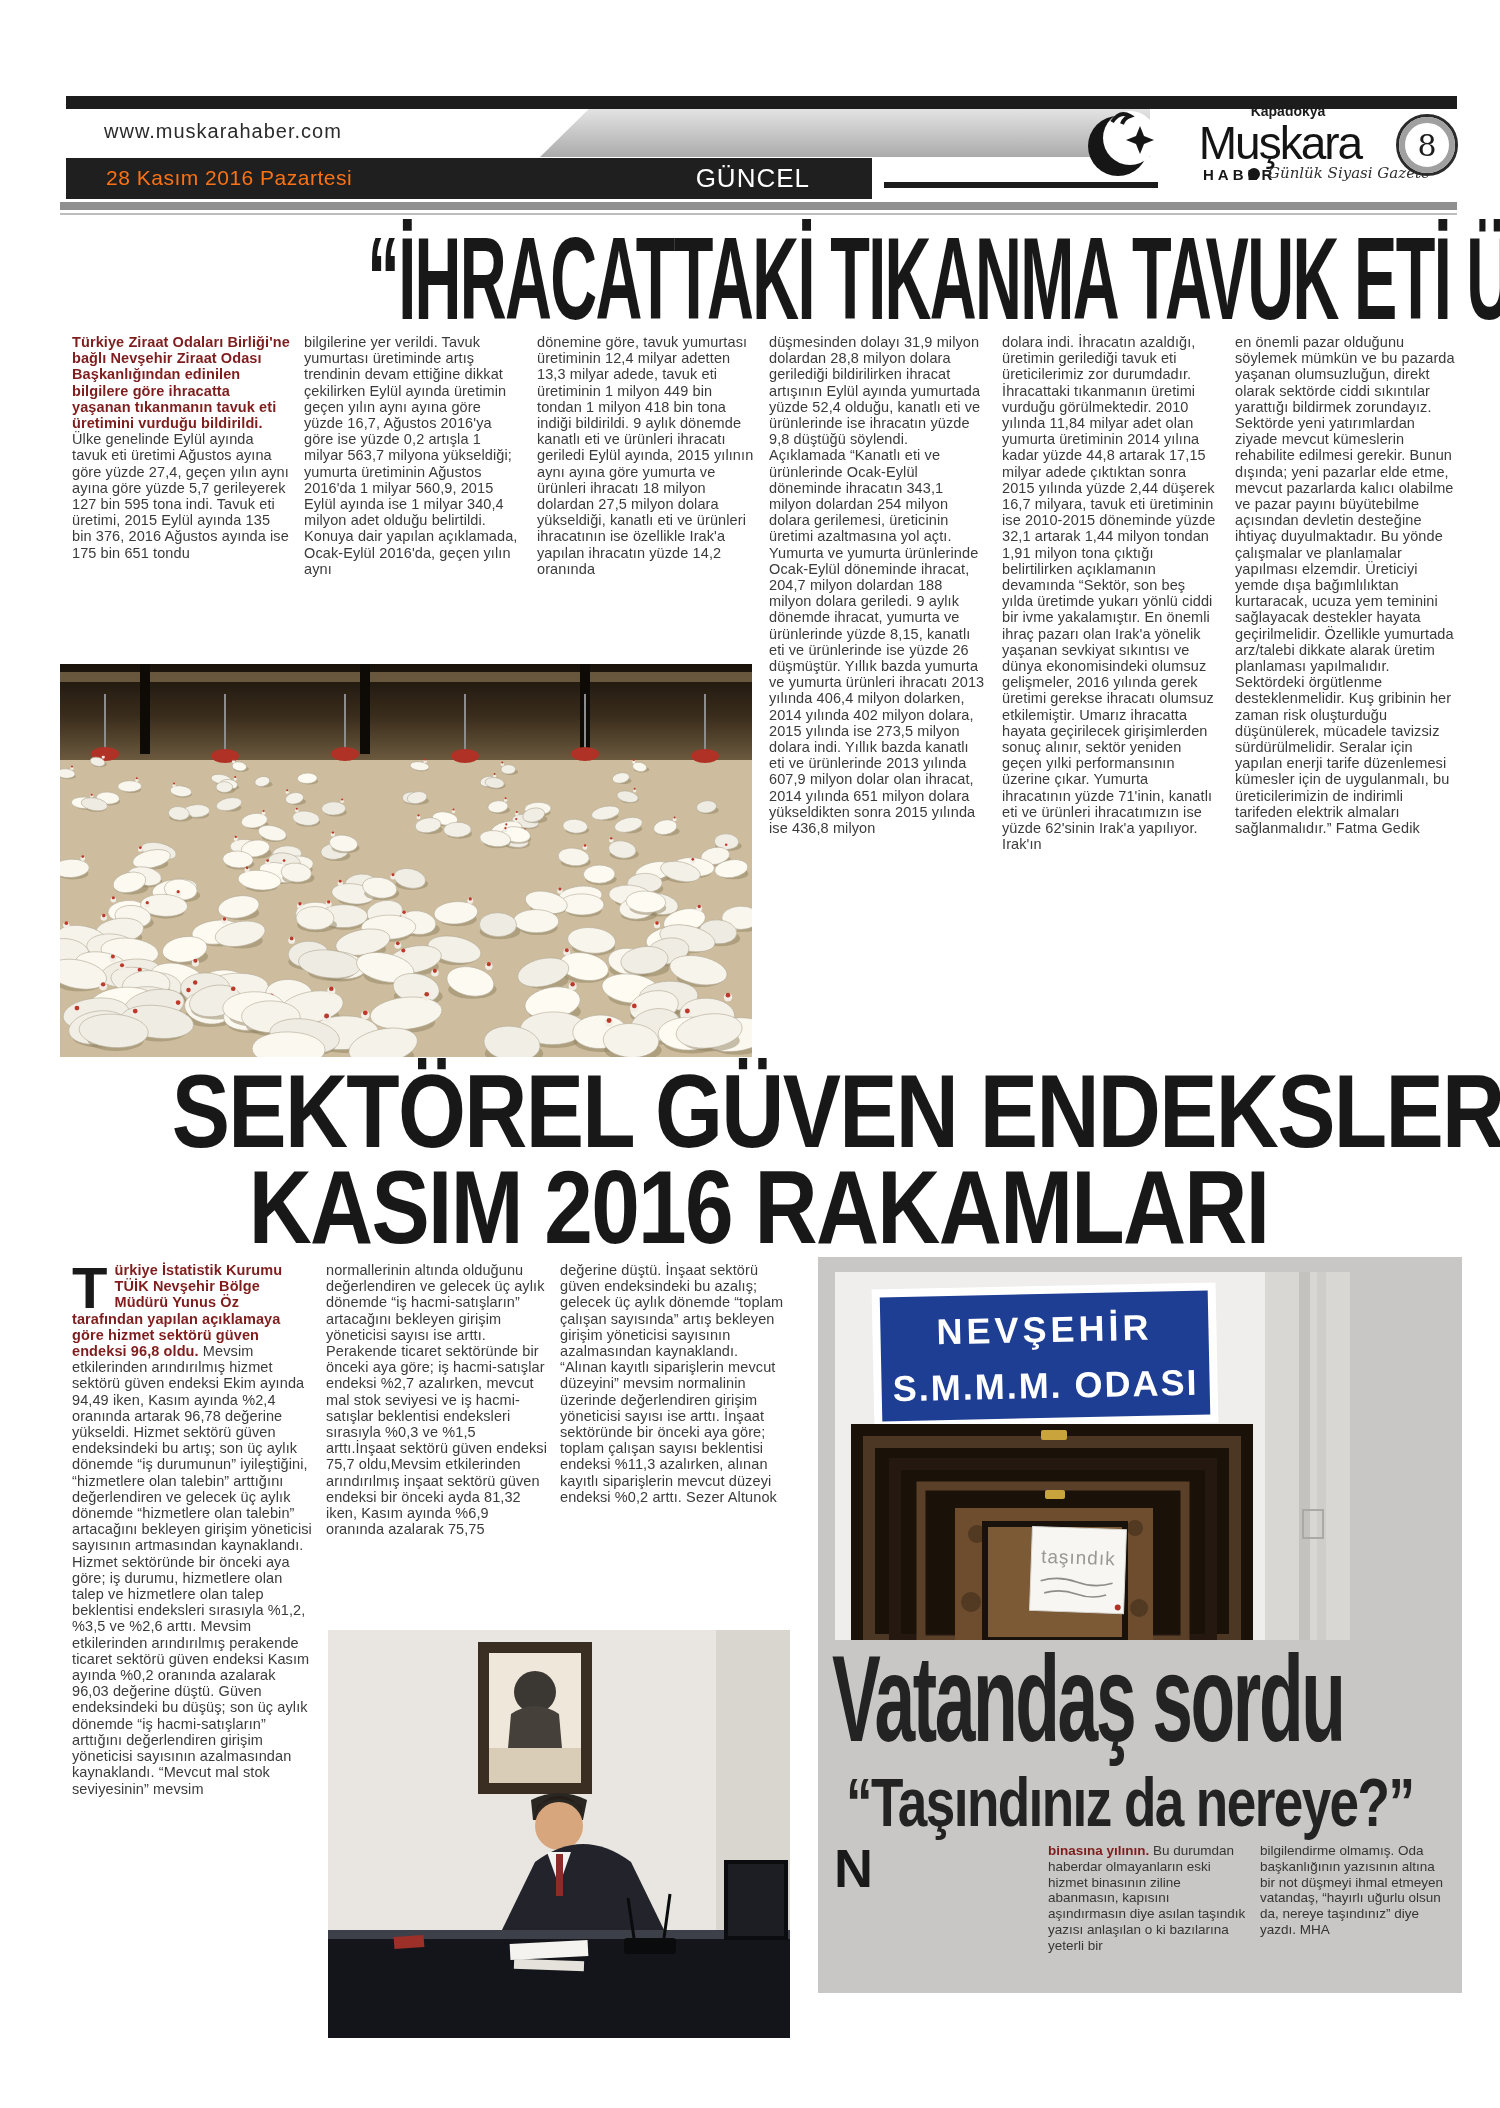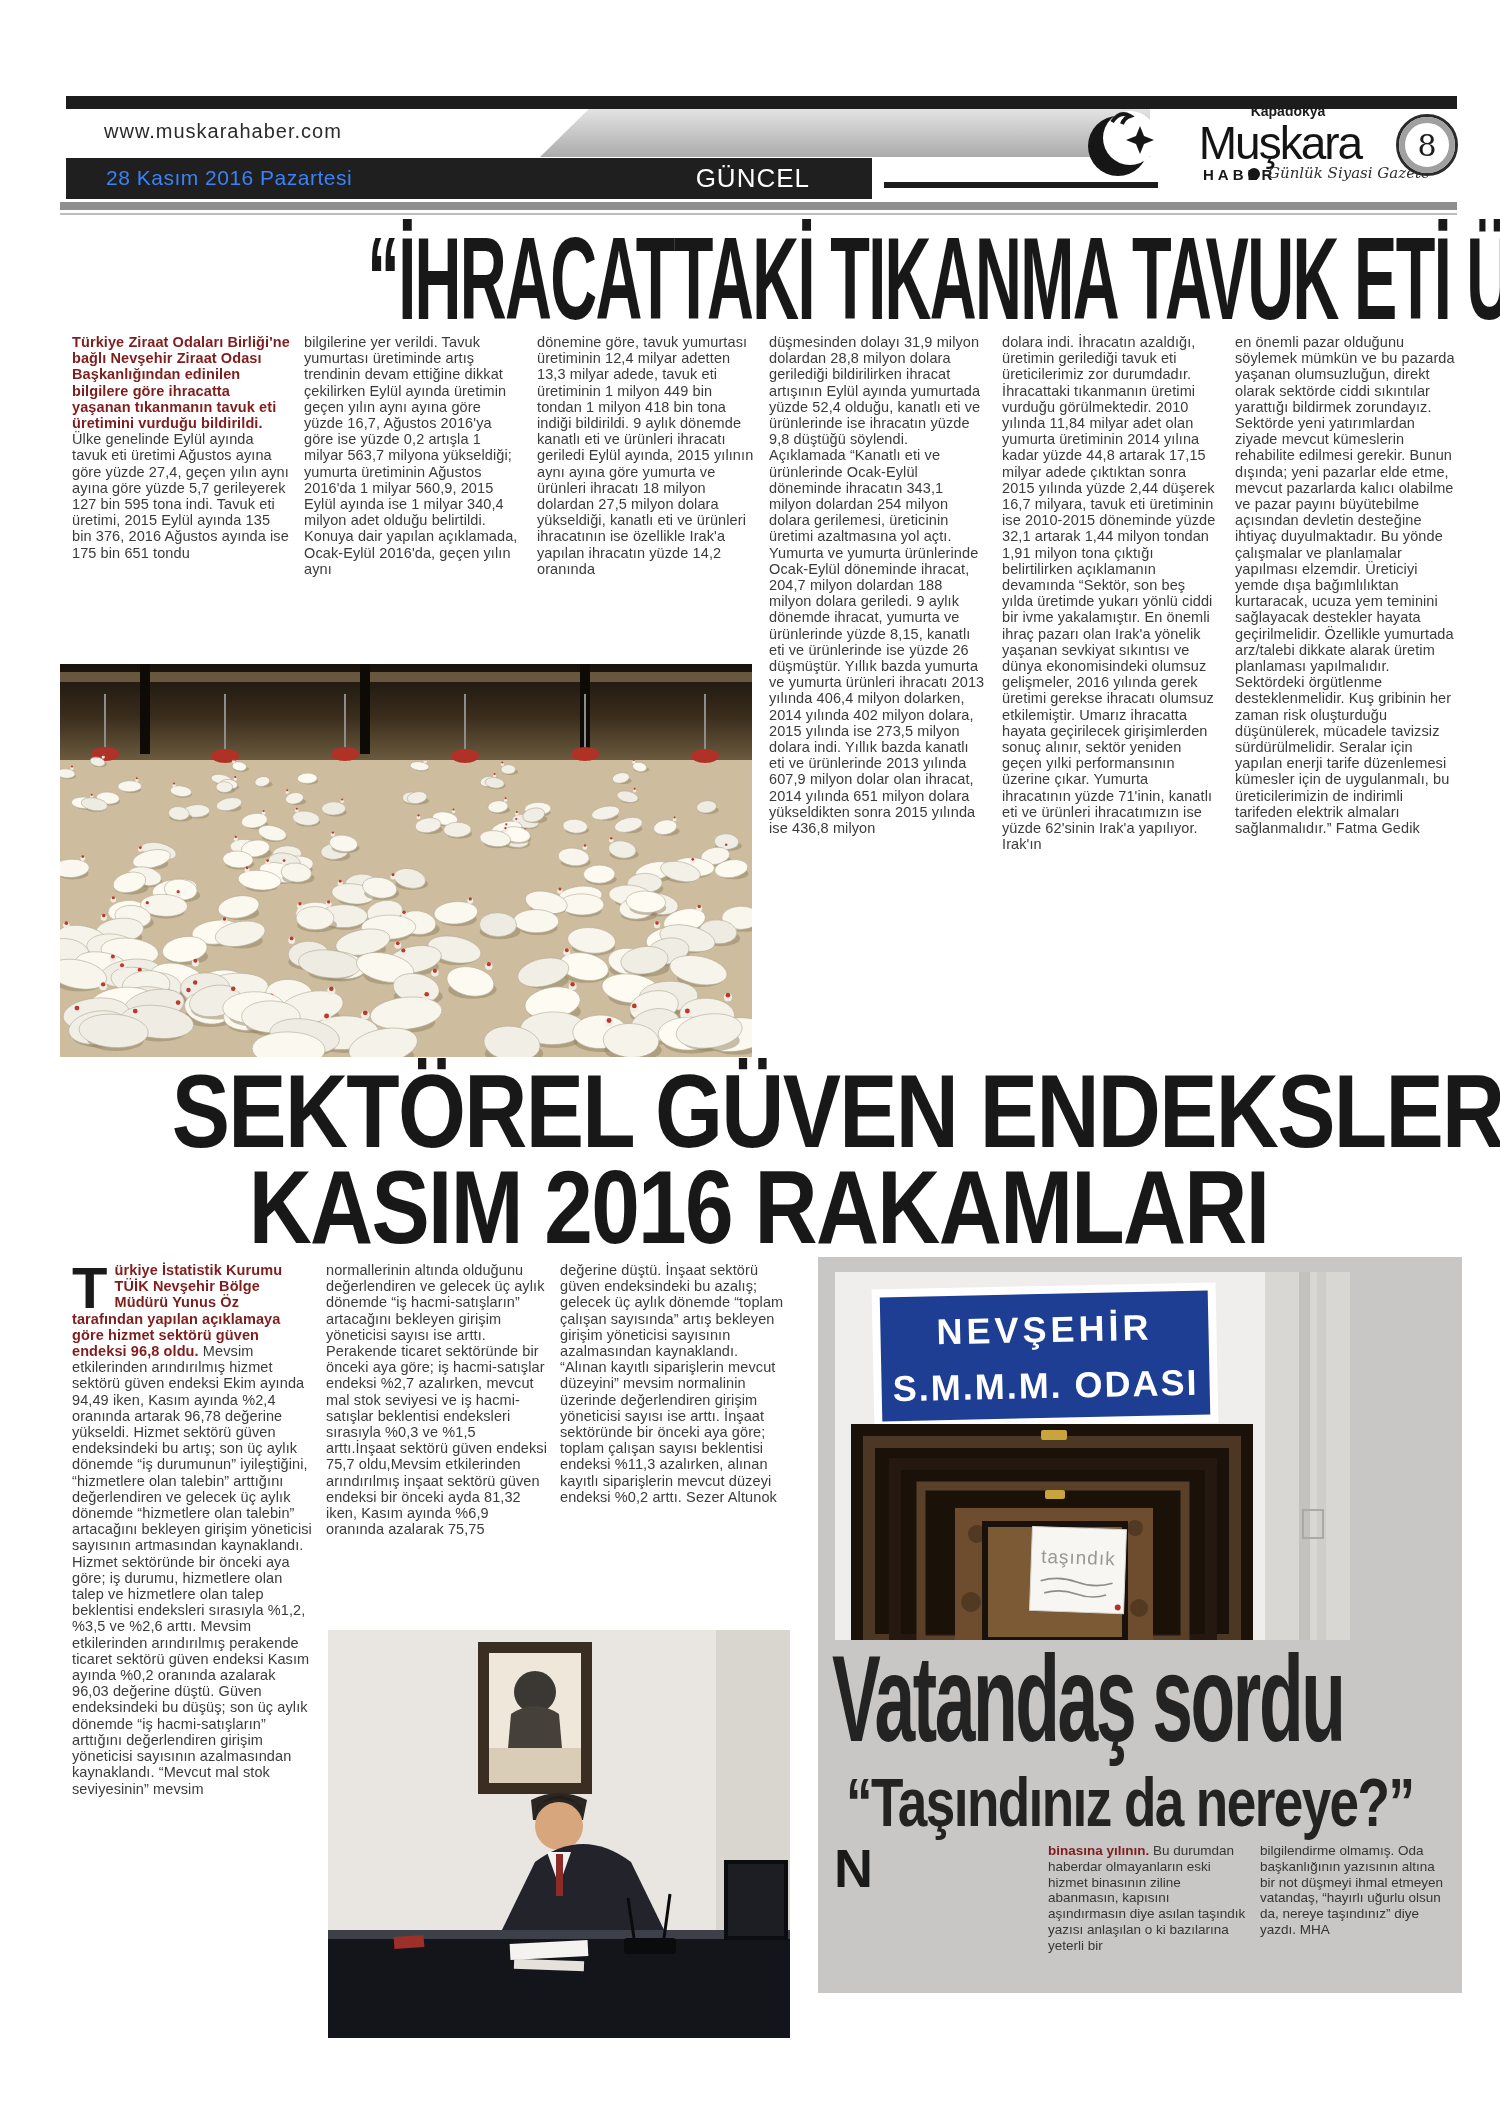--- a/index.html
+++ b/index.html
@@ -6,21 +6,21 @@
   #page{position:relative;width:1500px;height:2108px;background:#ffffff;overflow:hidden;
         font-family:"Liberation Sans",sans-serif;}
   .abs{position:absolute;}
   
   .topstrip{left:66px;top:96px;width:1391px;height:13px;background:#1c1c1c;}
   .grayband{left:540px;top:109px;width:610px;height:48px;
             background:linear-gradient(180deg,#e3e3e3,#ababab);
             clip-path:polygon(8% 0,100% 0,100% 100%,0 100%);}
   .url{left:104px;top:120px;font-size:20px;letter-spacing:1px;color:#2b2b2b;}
   .blackbar{left:66px;top:158px;width:806px;height:41px;background:#1f1f1f;}
-  .date{left:40px;top:8px;color:#3b82f6;font-size:21px;letter-spacing:.5px;position:absolute;}
+  .date{left:40px;top:8px;color:#f97316;font-size:21px;letter-spacing:.5px;position:absolute;}
   .section{right:62px;top:5px;color:#ffffff;font-size:26px;font-weight:normal;letter-spacing:1px;position:absolute;}
   .sideline{left:884px;top:182px;width:274px;height:6px;background:#1c1c1c;}
   .rule1{left:60px;top:202px;width:1397px;height:8px;background:#8f8f8f;}
   .rule2{left:60px;top:213px;width:1397px;height:2px;background:#bdbdbd;}
   .logo-name{left:1160px;top:116px;width:240px;text-align:center;font-weight:normal;
              font-size:46px;letter-spacing:-2px;color:#141414;}
   .logo-region{left:1228px;top:103px;width:120px;text-align:center;font-size:14px;font-weight:bold;color:#1a1a1a;}
   .logo-sub{left:1160px;top:166px;font-size:15px;font-weight:bold;letter-spacing:4px;color:#161616;margin-left:43px;}
   .logo-dot{left:1248px;top:168px;width:12px;height:12px;border-radius:50%;background:#161616;}
   .logo-tag{left:1268px;top:164px;font-family:"DejaVu Serif",serif;font-style:italic;font-size:15px;color:#2e2e2e;}

